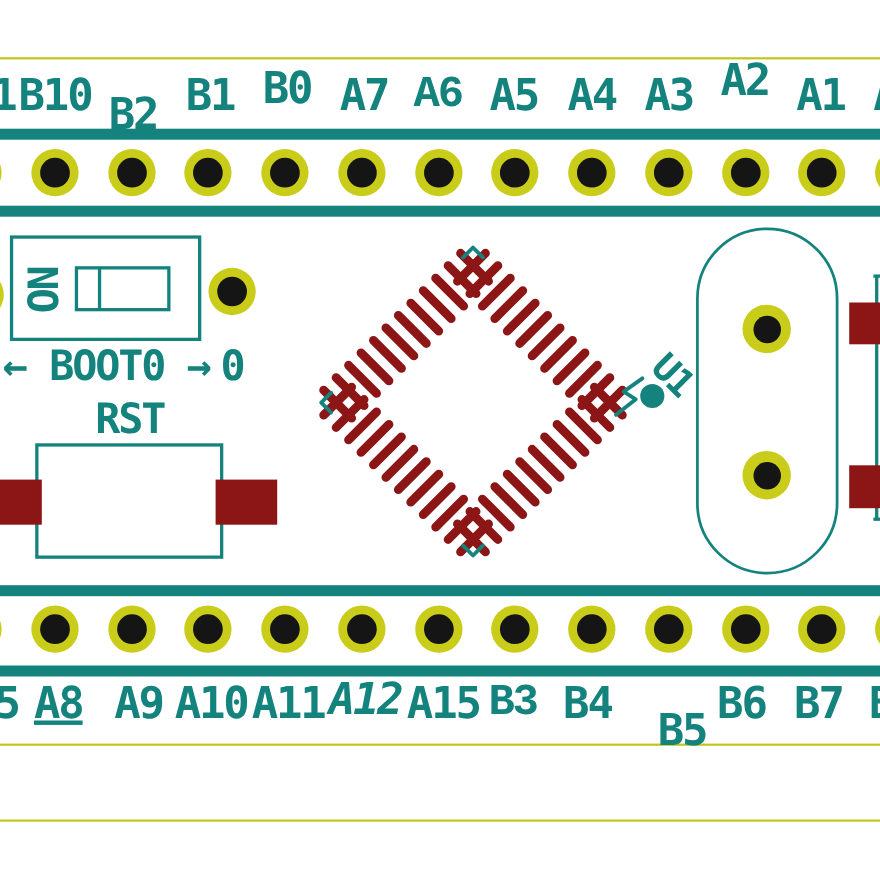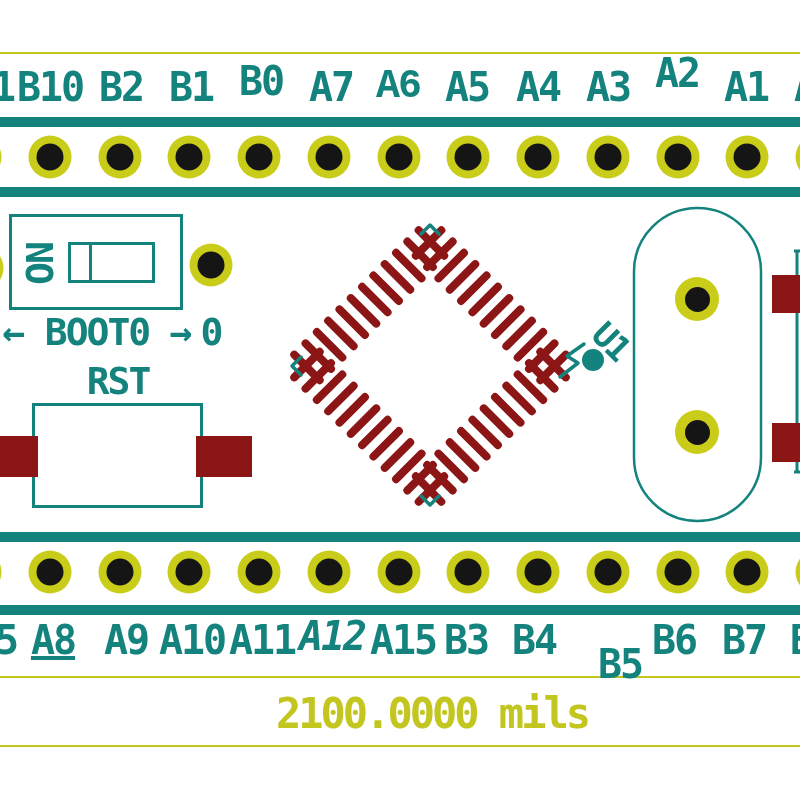--- a/index.html
+++ b/index.html
@@ -114,39 +114,39 @@
     <text transform="translate(611,341) rotate(45)" dominant-baseline="central">U1</text>
     <rect class="silk-outline" x="634" y="208" width="127" height="313" rx="63.5"></rect>
     <line class="silk-line" x1="797" y1="250" x2="797" y2="473"></line>
     <line class="silk-line" x1="794" y1="251" x2="801" y2="251"></line>
     <line class="silk-line" x1="794" y1="472" x2="801" y2="472"></line>
   </svg>
 
   <div id="generated">
       <span class="pin-label" style="left: 3px; top: 87px;">1</span>
       <span class="pin-label" style="left: 50px; top: 87px;">B10</span>
-      <span class="pin-label" style="left: 121px; top: 87px;">B2</span>
+      <span class="pin-label" style="left: 121px; top: 104px;">B2</span>
       <span class="pin-label" style="left: 191px; top: 87px;">B1</span>
       <span class="pin-label" style="left: 261px; top: 81px;">B0</span>
       <span class="pin-label" style="left: 331px; top: 87px;">A7</span>
       <span class="pin-label" style="left: 398px; top: 87px; font-family: Liberation Mono, monospace;">A6</span>
       <span class="pin-label" style="left: 467px; top: 87px;">A5</span>
       <span class="pin-label" style="left: 538px; top: 87px;">A4</span>
       <span class="pin-label" style="left: 608px; top: 87px;">A3</span>
       <span class="pin-label" style="left: 677px; top: 73px;">A2</span>
       <span class="pin-label" style="left: 746px; top: 87px;">A1</span>
       <span class="pin-label" style="left: 805px; top: 87px;">A</span>
       <span class="pin-label" style="left: 6px; top: 640px;">5</span>
       <span class="pin-label" style="left: 53px; top: 640px; text-decoration: underline;">A8</span>
       <span class="pin-label" style="left: 126px; top: 640px;">A9</span>
       <span class="pin-label" style="left: 192px; top: 640px;">A10</span>
       <span class="pin-label" style="left: 262px; top: 640px;">A11</span>
       <span class="pin-label" style="left: 332px; top: 636px; font-style: italic;">A12</span>
       <span class="pin-label" style="left: 403px; top: 640px;">A15</span>
-      <span class="pin-label" style="left: 466px; top: 640px;">B3</span>
+      <span class="pin-label" style="left: 466px; top: 640px; font-family: Liberation Mono, monospace;">B3</span>
       <span class="pin-label" style="left: 534px; top: 640px;">B4</span>
       <span class="pin-label" style="left: 620px; top: 640px; margin-top: 24px;">B5</span>
       <span class="pin-label" style="left: 674px; top: 640px;">B6</span>
       <span class="pin-label" style="left: 744px; top: 640px;">B7</span>
       <span class="pin-label" style="left: 801px; top: 640px;">B</span>
       <div class="pad" style="left: -20px; top: 157px; width: 43px; height: 43px;"></div>
       <div class="pad" style="left: -20px; top: 572px; width: 43px; height: 43px;"></div>
       <div class="pad" style="left: 49.77px; top: 157px; width: 43px; height: 43px;">
         <div class="hole" style="width: 27px; height: 27px;"></div>
       </div>
@@ -228,15 +228,14 @@
       <div class="smd" style="left: -18px; top: 436px; width: 56px; height: 41px;"></div>
       <div class="smd" style="left: 196px; top: 436px; width: 56px; height: 41px;"></div>
       <div class="smd" style="left: 772px; top: 275px; width: 30px; height: 38px;"></div>
       <div class="smd" style="left: 772px; top: 423px; width: 30px; height: 39px;"></div>
       <span class="caption" style="left: 13px; top: 332px;">←</span>
       <span class="caption" style="left: 97px; top: 332px;">BOOT0</span>
       <span class="caption" style="left: 180px; top: 332px;">→</span>
       <span class="caption" style="left: 211px; top: 332px;">0</span>
     </div>
 
-  <div class="dim-text" style="left: 432px; top: 714px;">2100.0000 mils</div>
 
 </div>
 
 </body></html>

